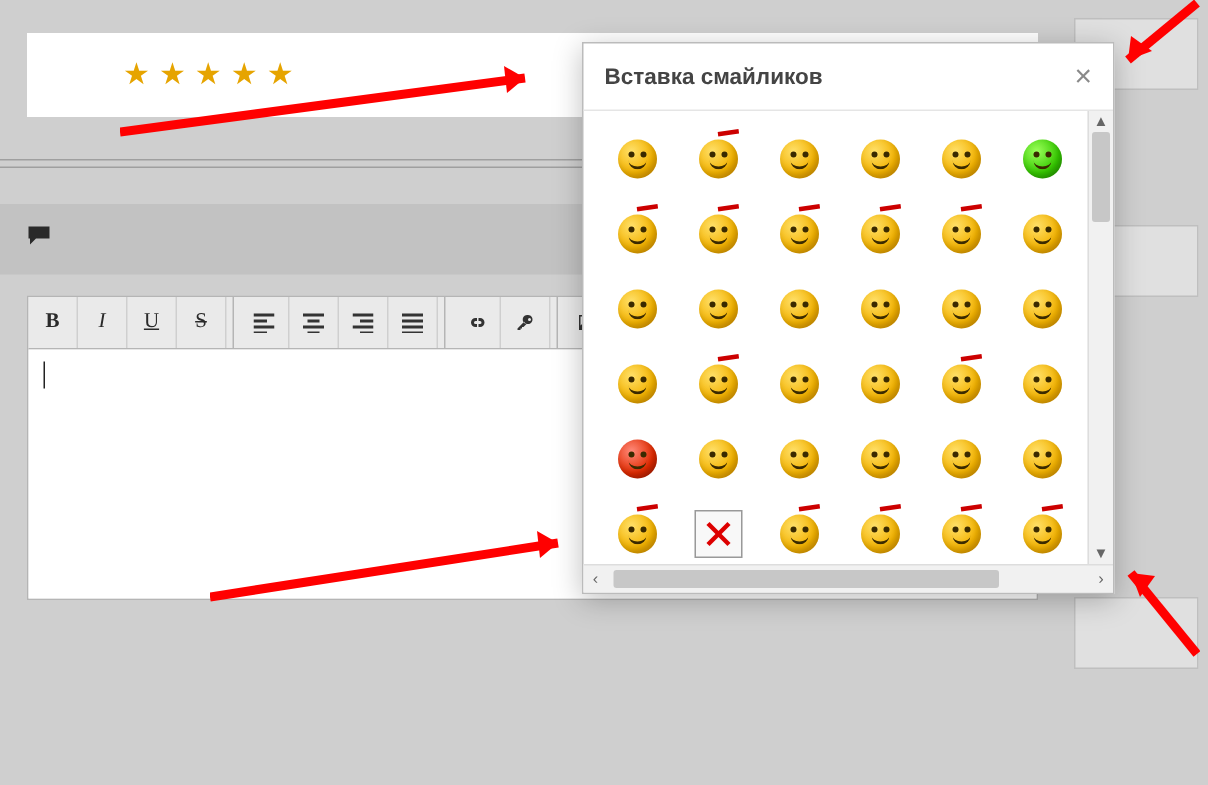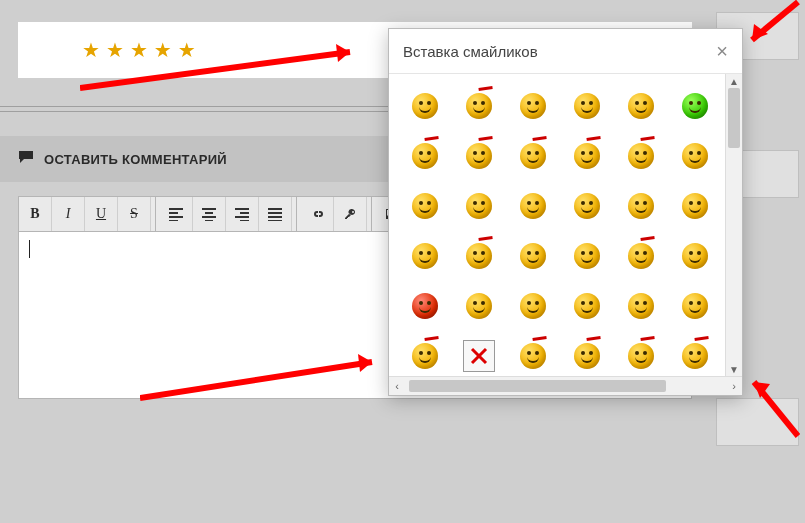--- a/index.html
+++ b/index.html
@@ -29,21 +29,21 @@
   .u{text-decoration:underline;}
   .s{text-decoration:line-through;}
   .i{font-style:italic;}
   .b{font-weight:700;}
   .tb-svg{width:14px;height:14px;fill:#333;}
   .editor-area{background:#fff;min-height:150px;padding:8px 10px;font-size:14px;color:#222;outline:none;}
   .cursor-line{border-left:1px solid #222;height:18px;}
   
   .popup{position:absolute;left:388px;top:28px;width:353px;background:#fff;border:1px solid #bbb;box-shadow:0 4px 18px rgba(0,0,0,.25);}
   .popup-head{display:flex;align-items:center;justify-content:space-between;padding:12px 14px;border-bottom:1px solid #e5e5e5;}
-  .popup-title{font-size:15px;font-weight:400;color:#444;}
+  .popup-title{font-size:15px;font-weight:700;color:#444;}
   .popup-close{font-size:20px;color:#8a8a8a;cursor:pointer;line-height:1;}
   .smiley-scroll{position:relative;height:288px;overflow:hidden;padding:10px 14px 4px 14px;}
   .smiley-grid{display:grid;grid-template-columns:repeat(6,44px);grid-auto-rows:44px;gap:6px 10px;}
   .smiley{width:44px;height:44px;display:flex;align-items:center;justify-content:center;cursor:pointer;}
   .sm-face{width:26px;height:26px;border-radius:50%;background:radial-gradient(circle at 35% 30%,#ffe069 0%,#f3b200 60%,#d88f00 100%);position:relative;box-shadow:inset -2px -3px 4px rgba(0,0,0,.18);}
   .sm-face.green{background:radial-gradient(circle at 35% 30%,#9bff5a 0%,#35c900 60%,#1e8a00 100%);}
   .sm-face.red{background:radial-gradient(circle at 35% 30%,#ff8a7a 0%,#e02a00 60%,#9a1600 100%);}
   .sm-eye{position:absolute;width:4px;height:4px;background:#3a2a00;border-radius:50%;top:8px;}
   .sm-eye.l{left:7px;} .sm-eye.r{right:7px;}
   .sm-mouth{position:absolute;left:7px;right:7px;bottom:6px;height:5px;border-bottom:2px solid #3a2a00;border-radius:0 0 10px 10px;}
@@ -81,21 +81,20 @@
 
     <div class="sep"></div>
     <div class="sep2"></div>
 
     <div class="comment-bar">
       <span class="ic">
         <svg width="16" height="14" viewBox="0 0 16 14">
             <path fill="#2a2a2a" d="M1 1h14v8H6l-4 4V9H1z"></path>
           </svg>
       </span>
-      <span>ОСТАВИТЬ КОММЕНТАРИЙ</span>
     </div>
 
 
     <div class="editor">
       <div class="tb">
         <div class="tb-btn b">B</div>
         <div class="tb-btn i">I</div>
         <div class="tb-btn u">U</div>
         <div class="tb-btn s">S</div>
         <div class="tb-sep"></div>

